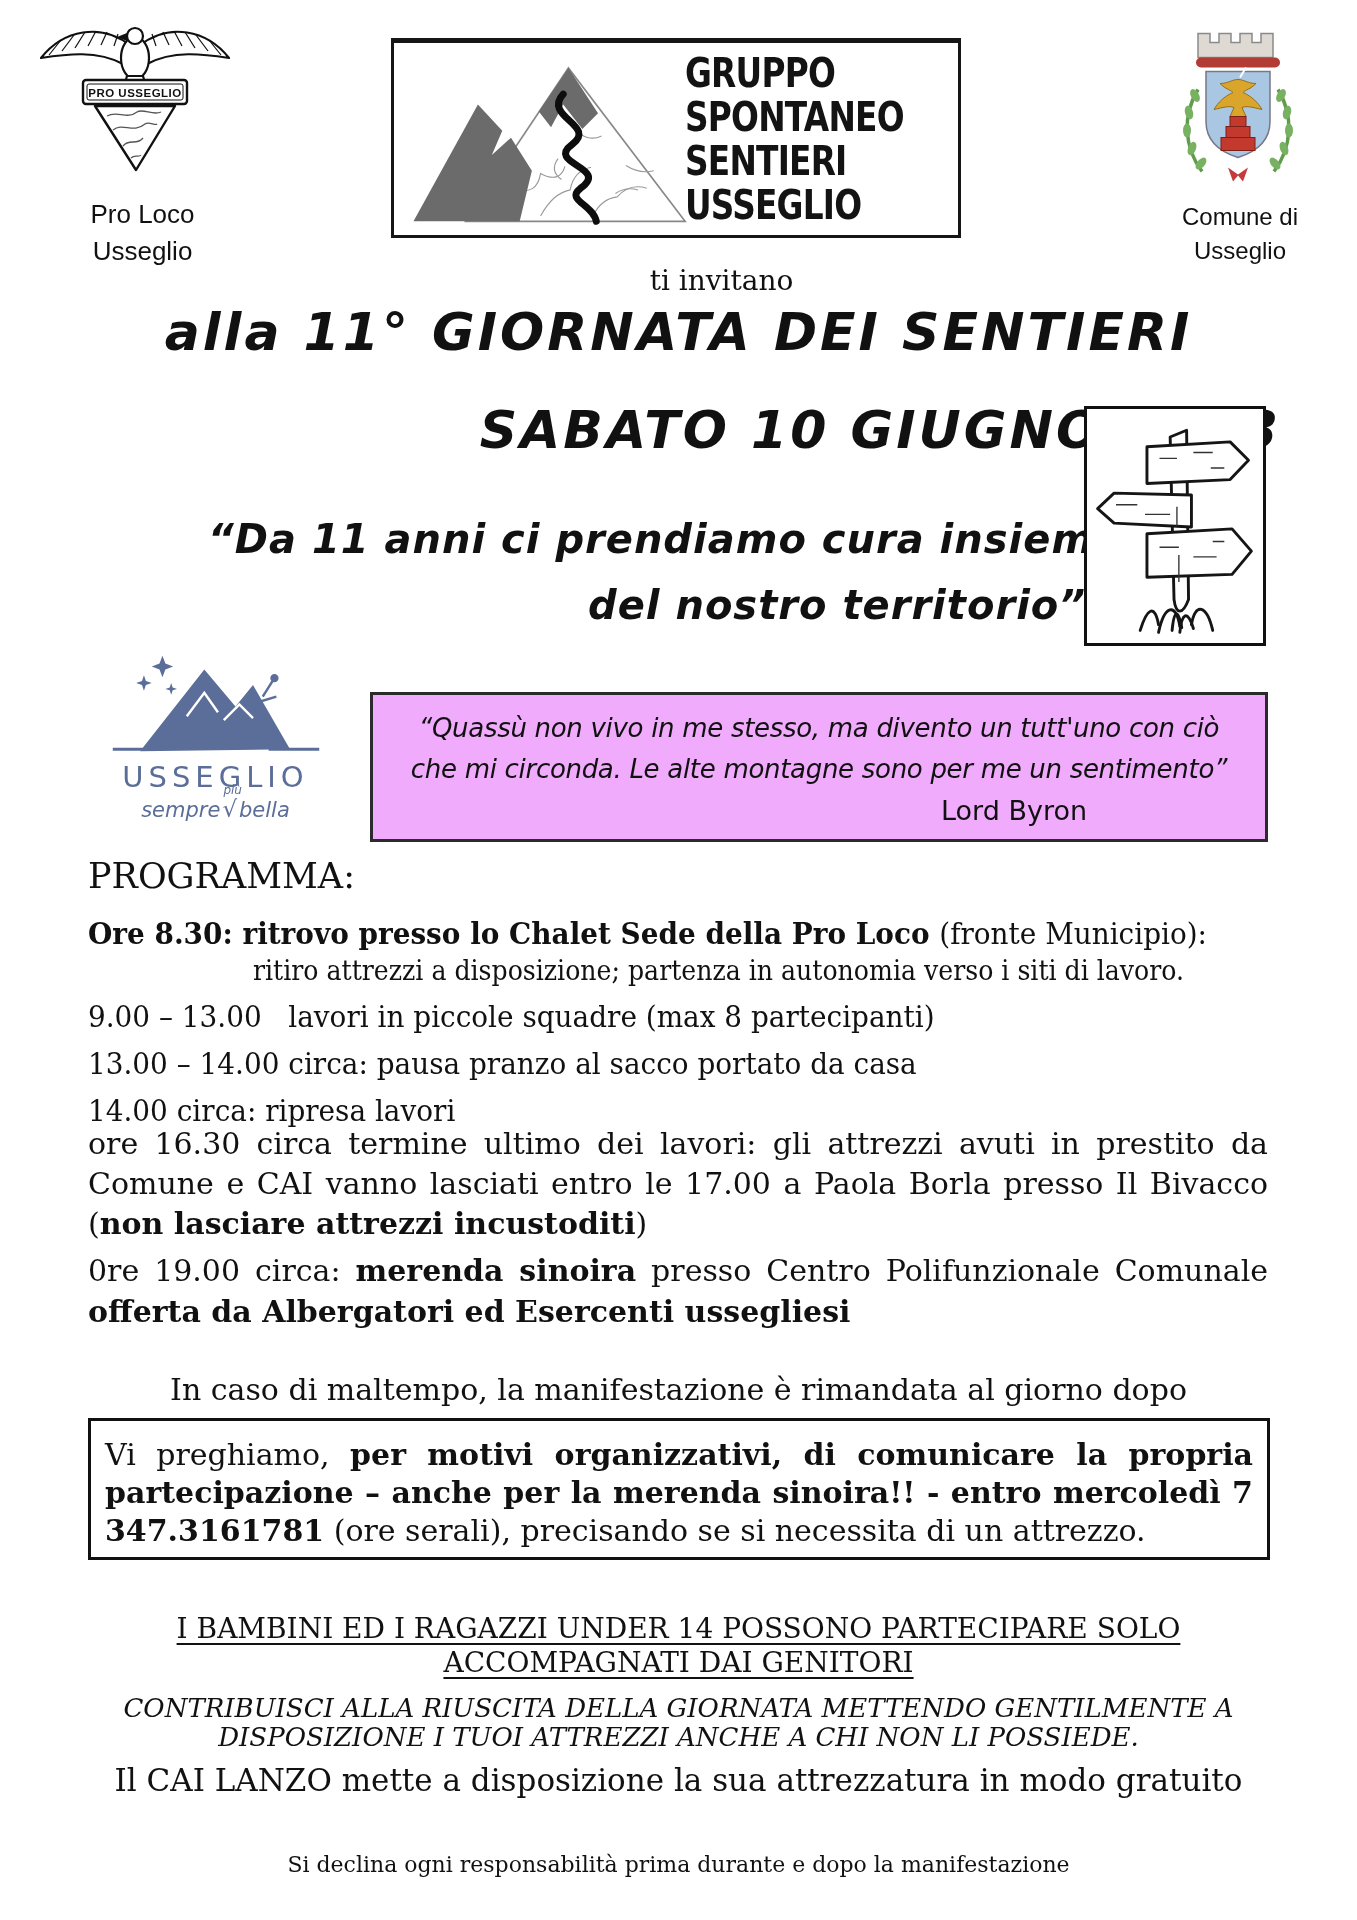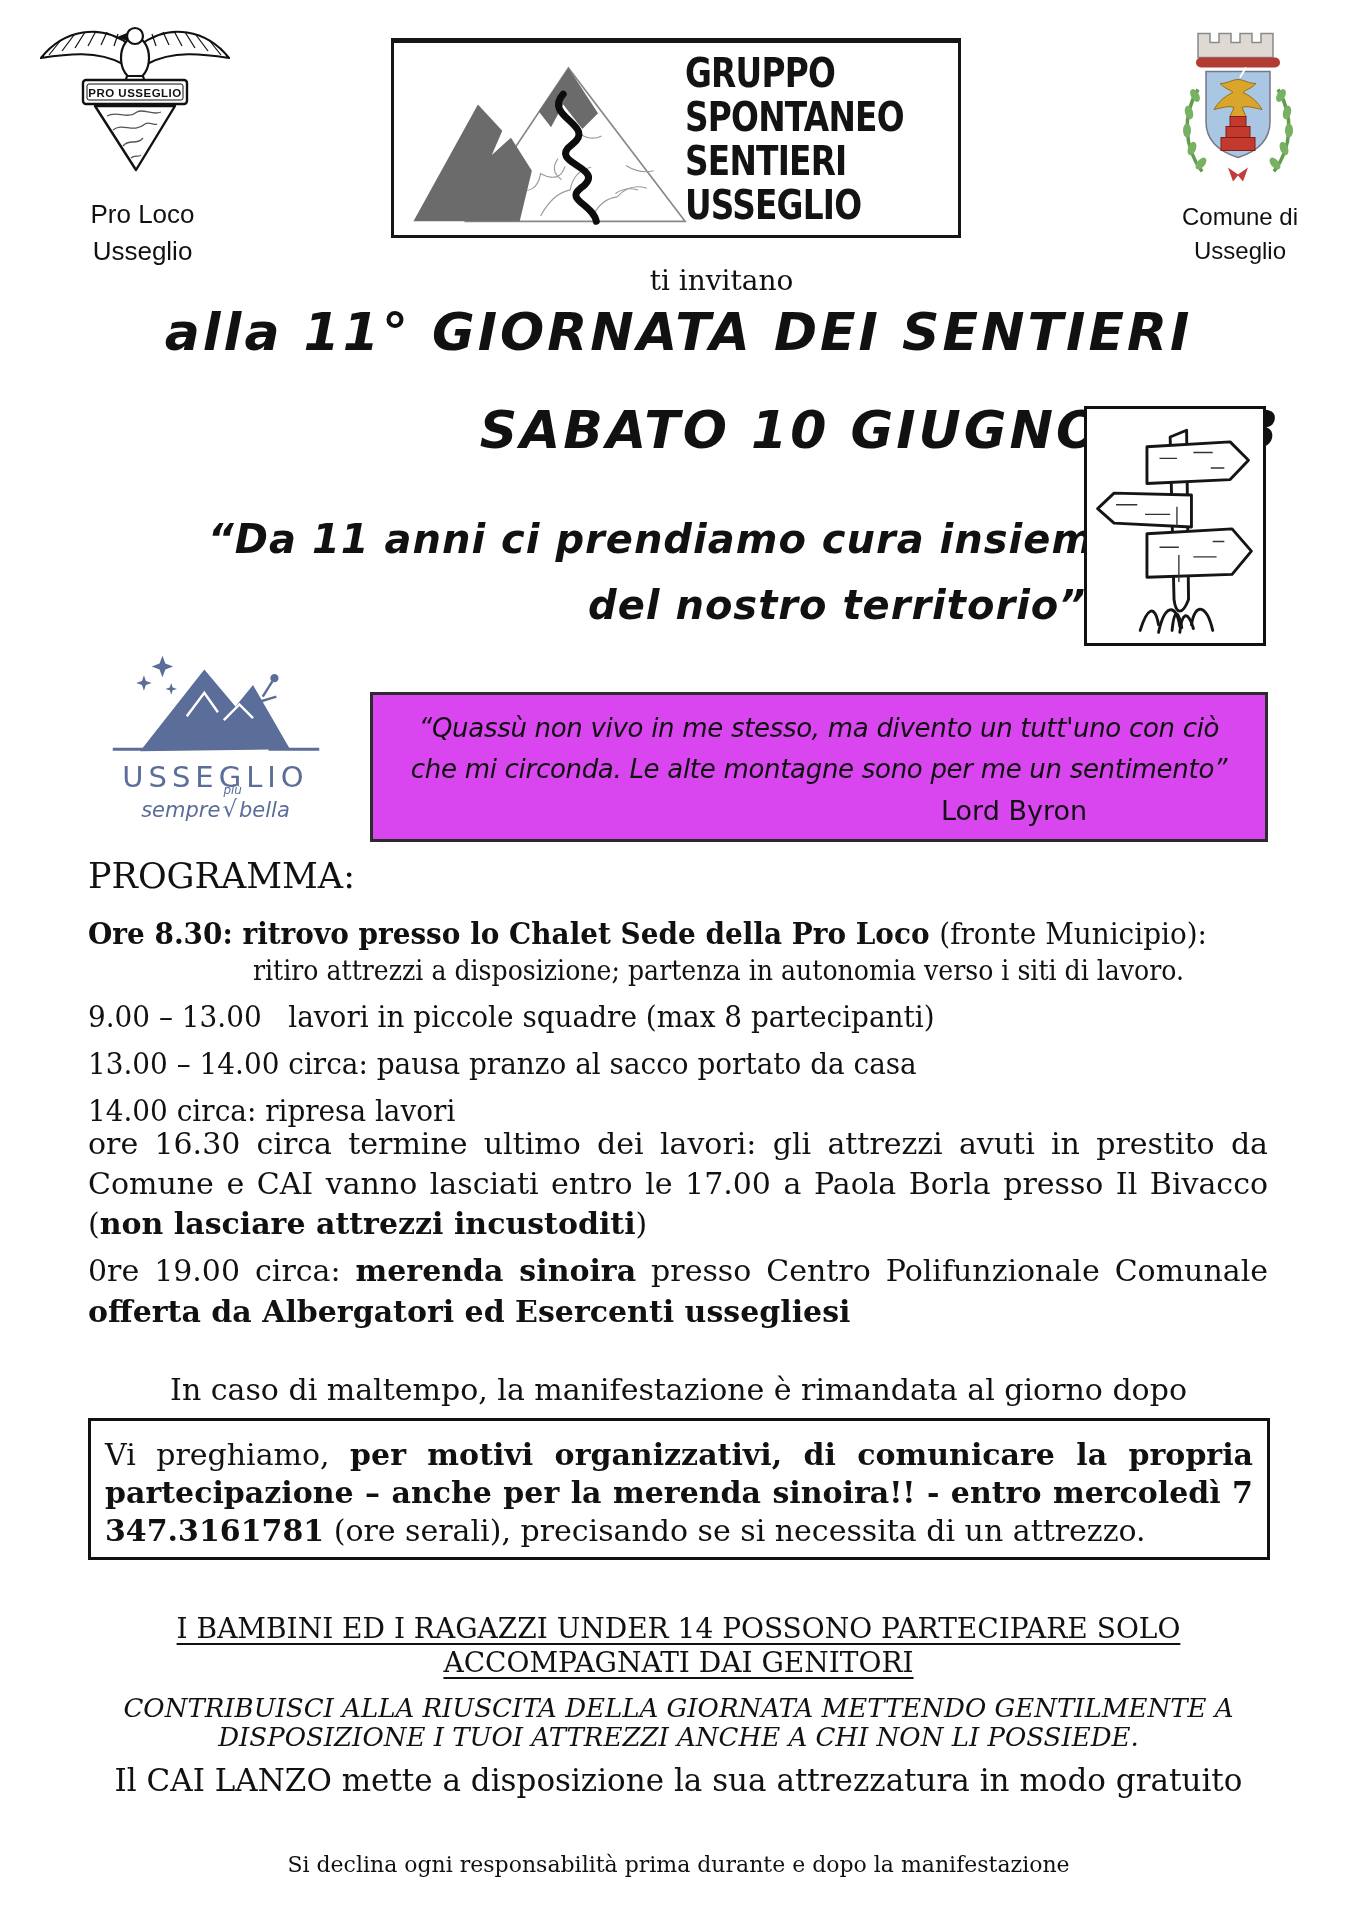--- a/index.html
+++ b/index.html
@@ -28,21 +28,21 @@
   .tag2{left:588px;top:582px;font-size:40px;letter-spacing:1px;}
 
   .signpost-box{left:1084px;top:406px;width:182px;height:240px;border:3px solid #111;box-sizing:border-box;background:#fff;}
 
   .uss-logo{left:103px;top:648px;width:225px;text-align:center;color:#5b6e99;}
   .uss-name{font-family:"DejaVu Sans",sans-serif;font-size:29px;letter-spacing:5px;margin-top:-4px;}
   .uss-tag{font-family:"DejaVu Sans",sans-serif;font-style:italic;font-size:21px;margin-top:2px;}
   .uss-check{position:relative;display:inline-block;font-style:normal;font-size:23px;margin:0 2px;}
   .uss-piu{position:absolute;top:-13px;left:1px;font-size:12px;font-style:italic;}
 
-  .byron-box{left:370px;top:692px;width:898px;height:150px;border:3px solid #2b2b2b;box-sizing:border-box;background:#d946ef;padding-top:13px;}
+  .byron-box{left:370px;top:692px;width:898px;height:150px;border:3px solid #2b2b2b;box-sizing:border-box;background:#f0abfc;padding-top:13px;}
   .byron-line{text-align:center;font-family:"DejaVu Sans",sans-serif;font-style:italic;font-size:26px;line-height:41px;letter-spacing:-.3px;}
   .byron-author{text-align:center;padding-left:390px;font-family:"DejaVu Sans",sans-serif;font-size:27px;margin-top:5px;}
 
   .prog-head{left:88px;top:856px;font-size:35px;}
   .p-item{left:88px;font-size:30px;}
   .i1{top:916px;}
   .i1sub{left:253px;top:954px;font-size:28px;transform:scaleX(.9);transform-origin:0 50%;}
   .i2{top:999px;}
   .i3{top:1046px;}
   .i4{top:1093px;}

